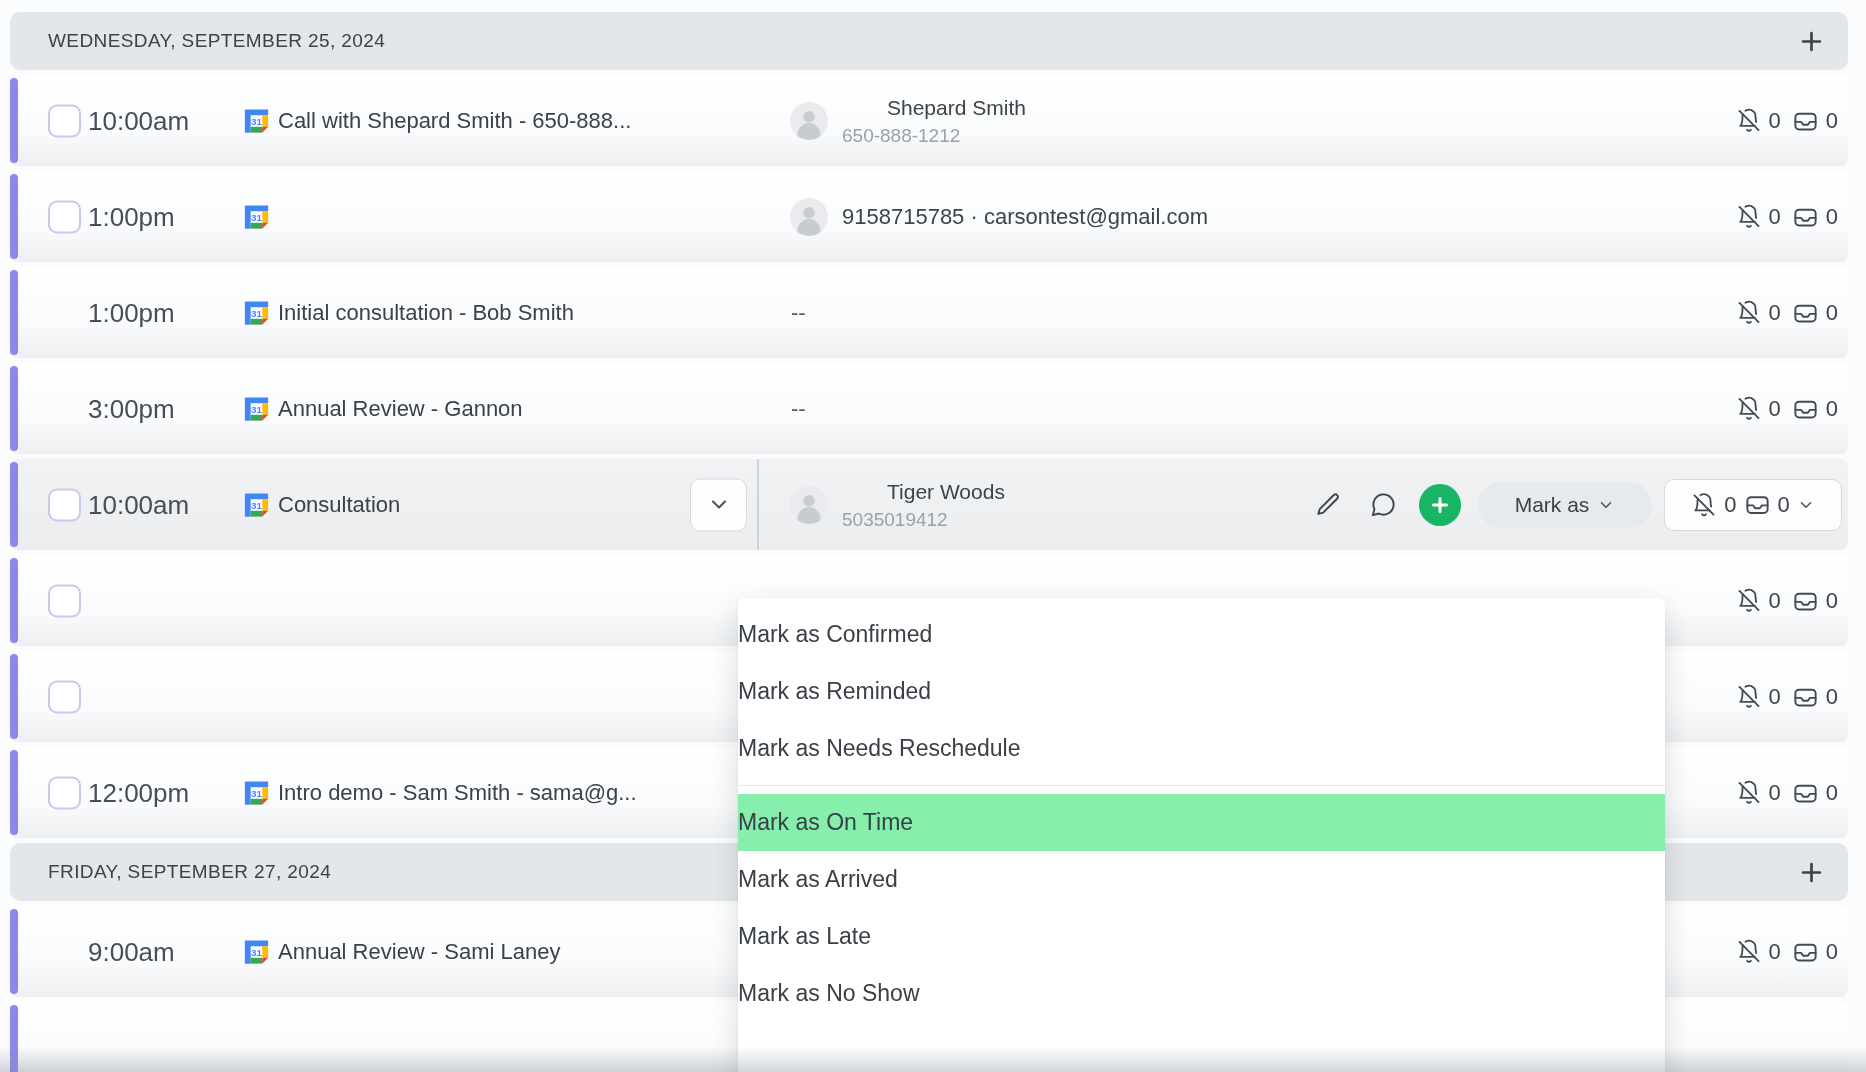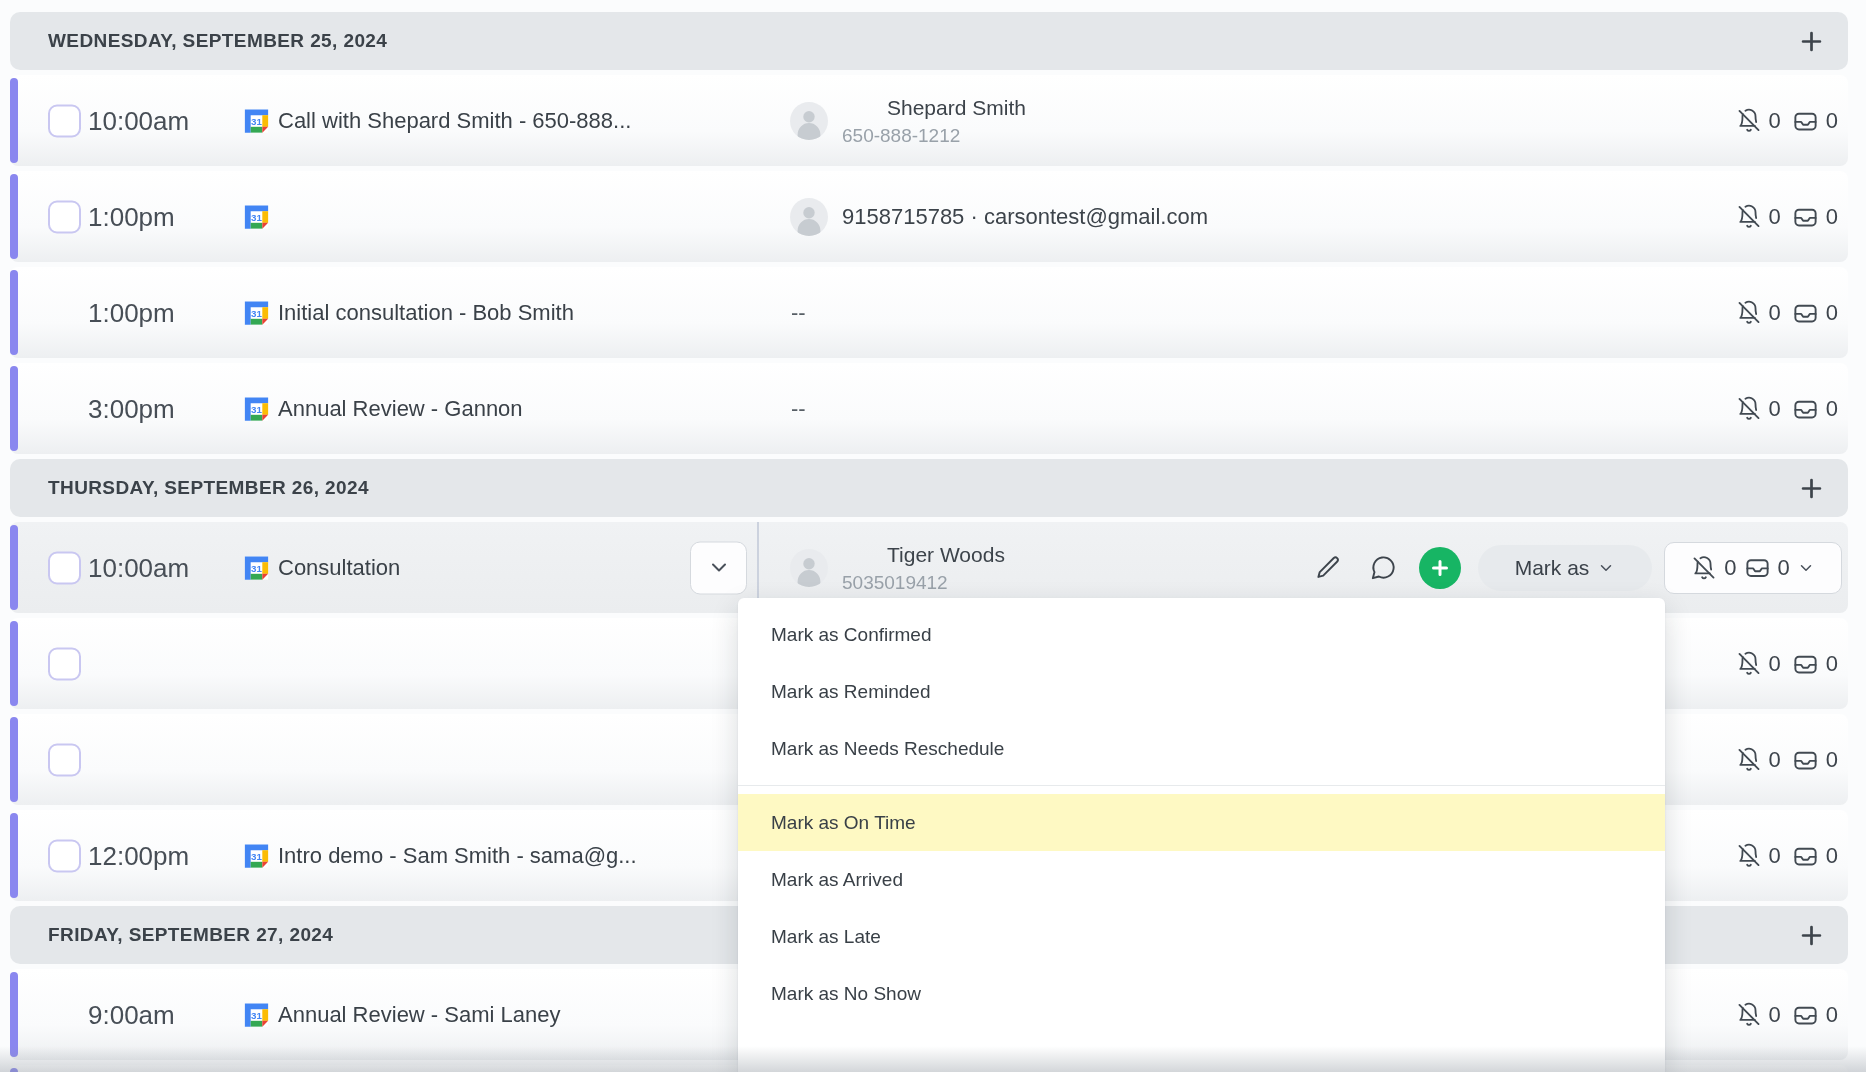--- a/index.html
+++ b/index.html
@@ -12,21 +12,21 @@
     color: #3d444b;
   }
   .wrap { position:absolute; left:10px; top:12px; width:1838px; }
 
   
   .day-header{
     height:58px; background:#e4e7ea; border-radius:10px;
     display:flex; align-items:center; justify-content:space-between;
     padding:0 22px 0 38px; margin-bottom:5px;
   }
-  .day-header .dh-label{ font-size:19px; font-weight:bold; color:#3b4249; letter-spacing:.4px; }
+  .day-header .dh-label{ font-size:19px; font-weight:normal; color:#3b4249; letter-spacing:.4px; }
   .plus-btn{ width:30px; height:30px; display:flex; align-items:center; justify-content:center; cursor:pointer; }
 
   
   .row{
     position:relative; height:91px; margin-bottom:5px; border-radius:8px;
     background:linear-gradient(180deg,#ffffff 0%,#fafbfc 62%,#edeff1 100%);
   }
   .row.selected{ background:linear-gradient(180deg,#f0f2f4 0%,#ecee f0 60%,#e7eaec 100%);
     background:linear-gradient(180deg,#f0f2f4 0%,#ebedef 100%); }
   .row.sliver{ margin-bottom:0; }
@@ -81,22 +81,22 @@
     width:178px; height:52px; border:1.5px solid #d5d9de; border-radius:10px; background:#fdfdfe;
     display:flex; align-items:center; justify-content:center; gap:7px; font-size:22px; color:#3d444c; cursor:pointer;
   }
 
   
   .menu{
     position:absolute; left:738px; top:598px; width:927px; height:500px;
     background:#ffffff; border-radius:6px; z-index:40; padding-top:8px;
     box-shadow:0 10px 28px rgba(25,35,45,.16), 0 1px 2px rgba(25,35,45,.08);
   }
-  .menu-item{ height:57px; display:flex; align-items:center; padding-left:33px; font-size:19px; color:#394047; cursor:pointer; }
-  .menu-item.hl{ background:#fef9c3; }
+  .menu-item{ height:57px; display:flex; align-items:center; font-size:23px; color:#394047; cursor:pointer; }
+  .menu-item.hl{ background:#86efac; }
   .menu-divider{ height:1px; background:#e7eaec; margin:8px 0; }
 
   .bottom-fade{
     position:absolute; left:0; right:0; bottom:0; height:26px; z-index:60; pointer-events:none;
     background:linear-gradient(180deg, rgba(140,148,156,0) 0%, rgba(140,148,156,.38) 100%);
   }
   svg{ display:block; }
 </style>
 </head>
 <body>
@@ -238,28 +238,20 @@
           <use href="#i-bell-off"></use>
         </svg>
       <span class="cnt">0</span>
       <svg width="27" height="27" viewBox="0 0 24 24">
           <use href="#i-inbox"></use>
         </svg>
       <span>0</span>
     </div>
   </div>
 
-  <div class="day-header">
-    <span class="dh-label">THURSDAY, SEPTEMBER 26, 2024</span>
-    <span class="plus-btn">
-      <svg width="27" height="27" viewBox="0 0 24 24">
-          <use href="#i-plus"></use>
-        </svg>
-    </span>
-  </div>
 
   <div class="row selected">
     <div class="accent"></div>
     <div class="chk"></div>
     <span class="time">10:00am</span>
     <svg class="gcal" viewBox="0 0 24 24">
         <use href="#i-gcal"></use>
       </svg>
     <span class="title">Consultation</span>
     <div class="collapse-btn">

